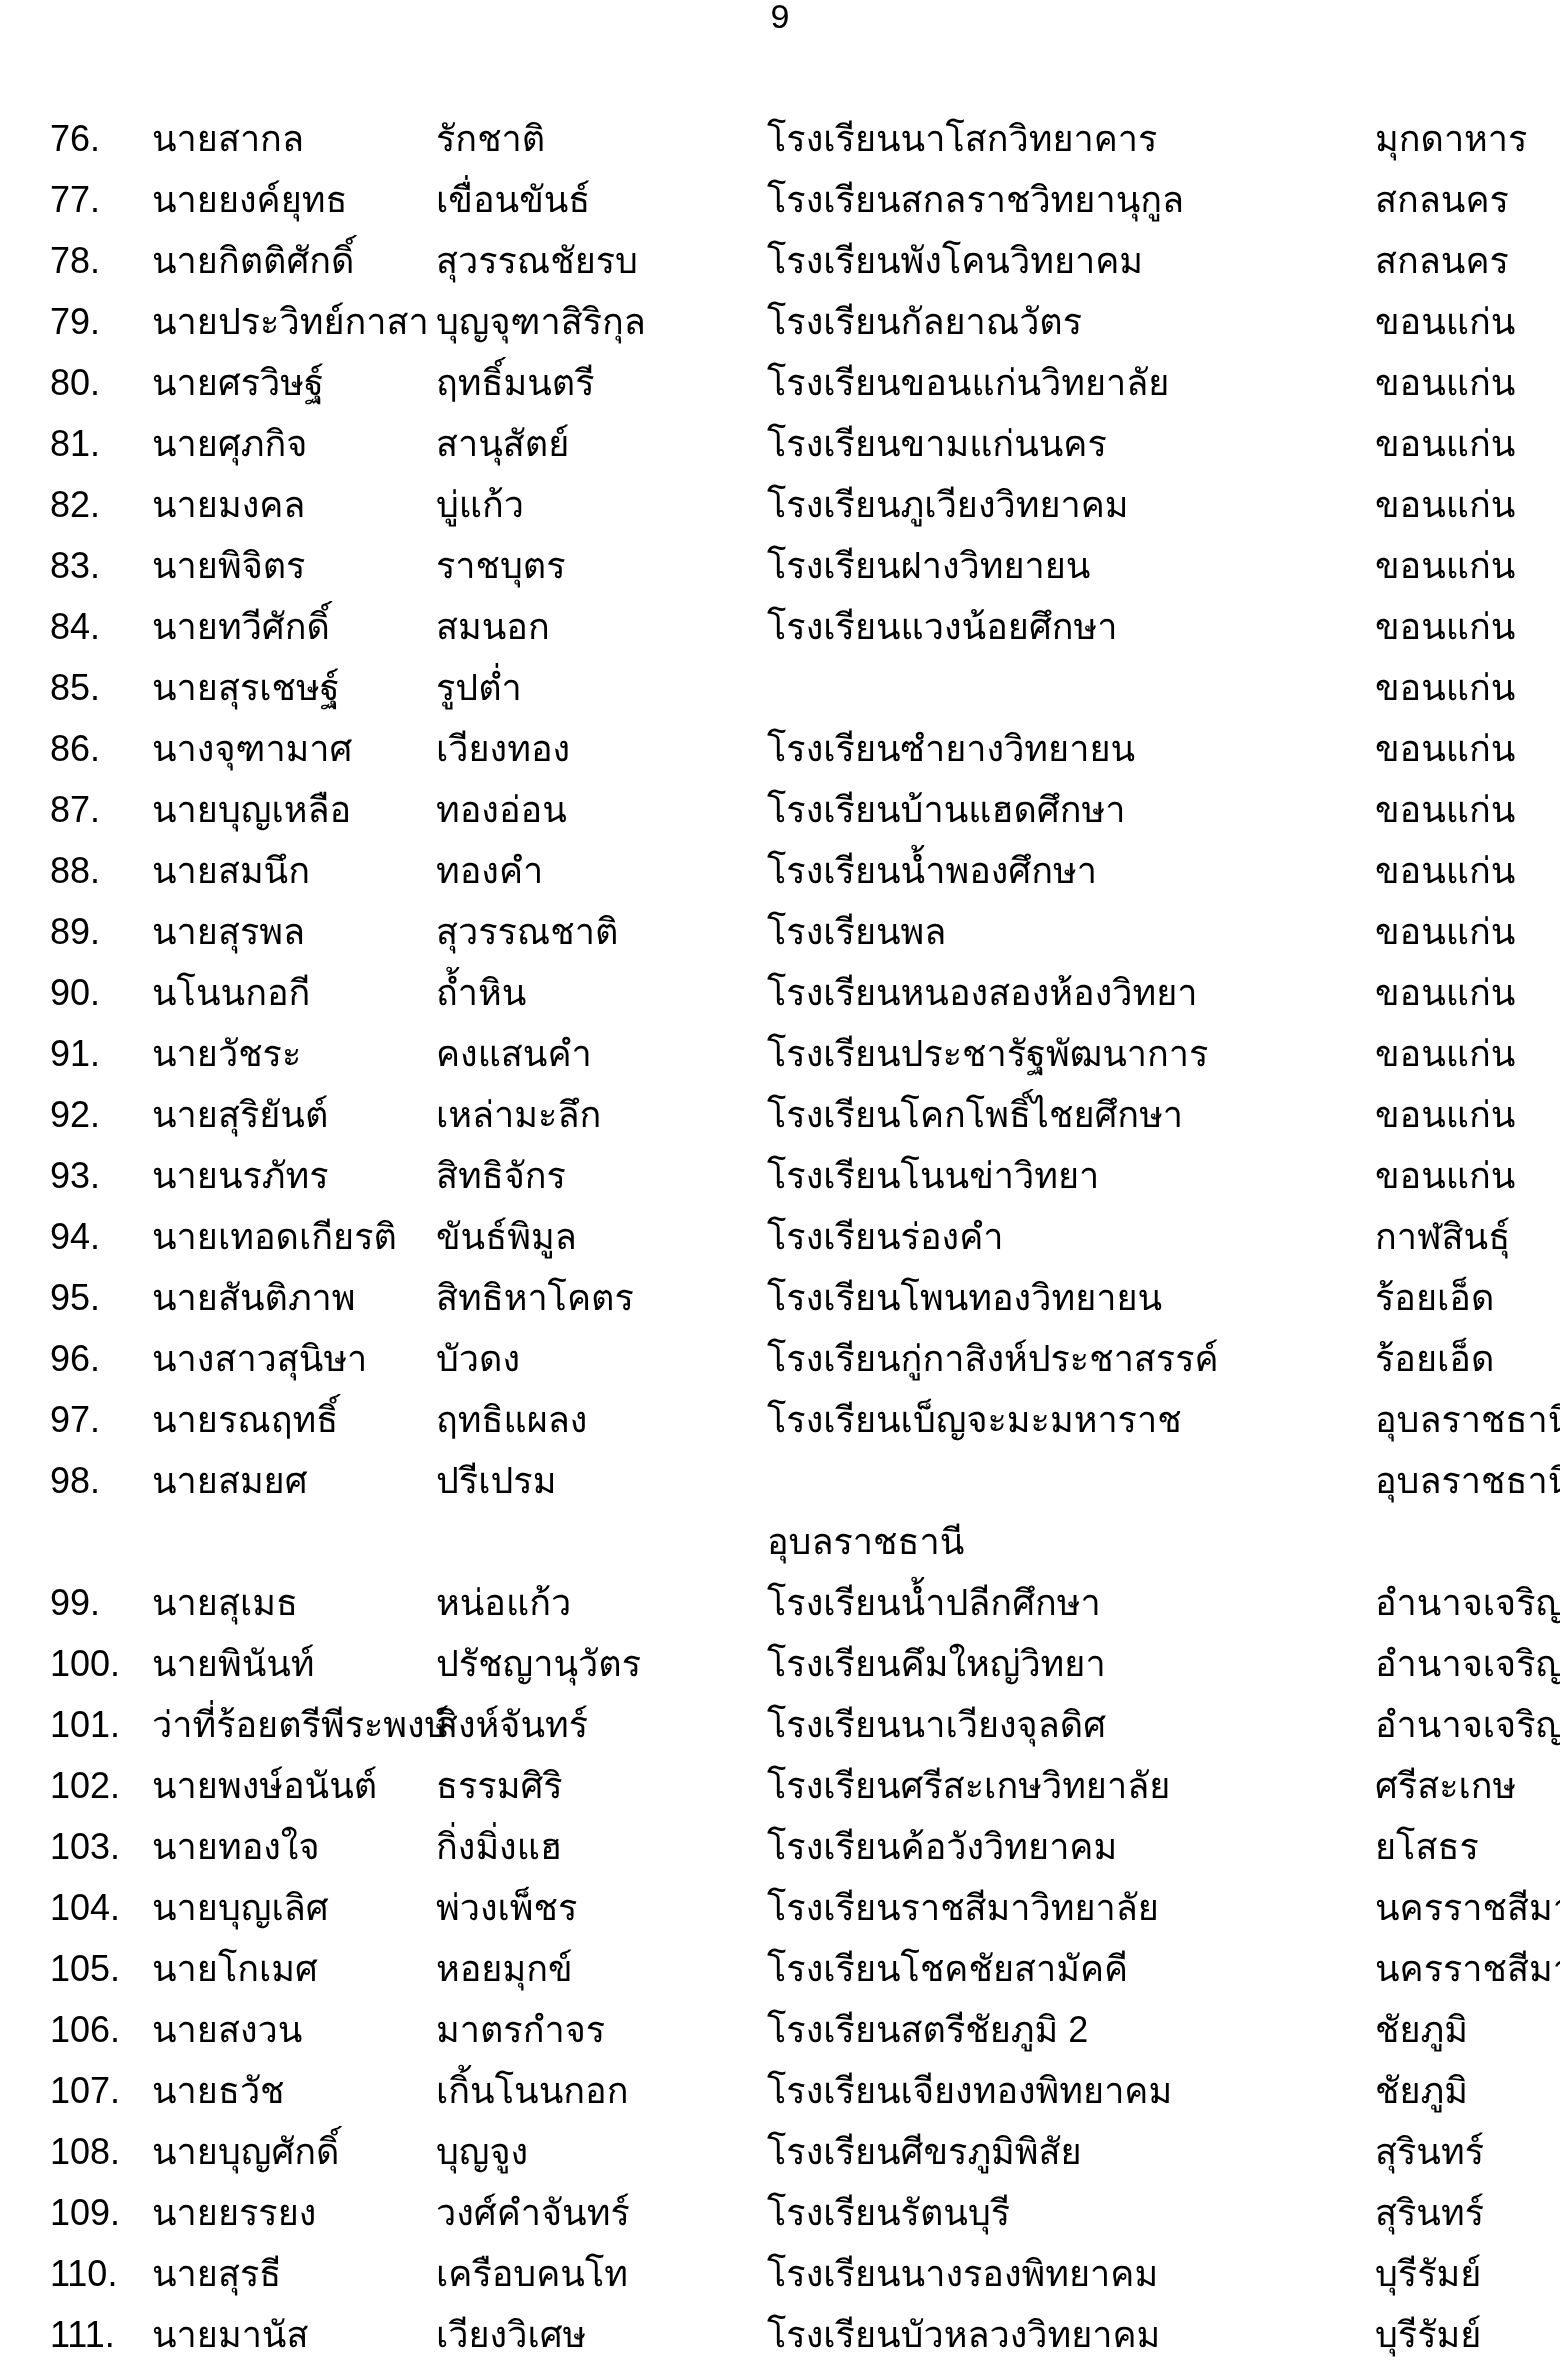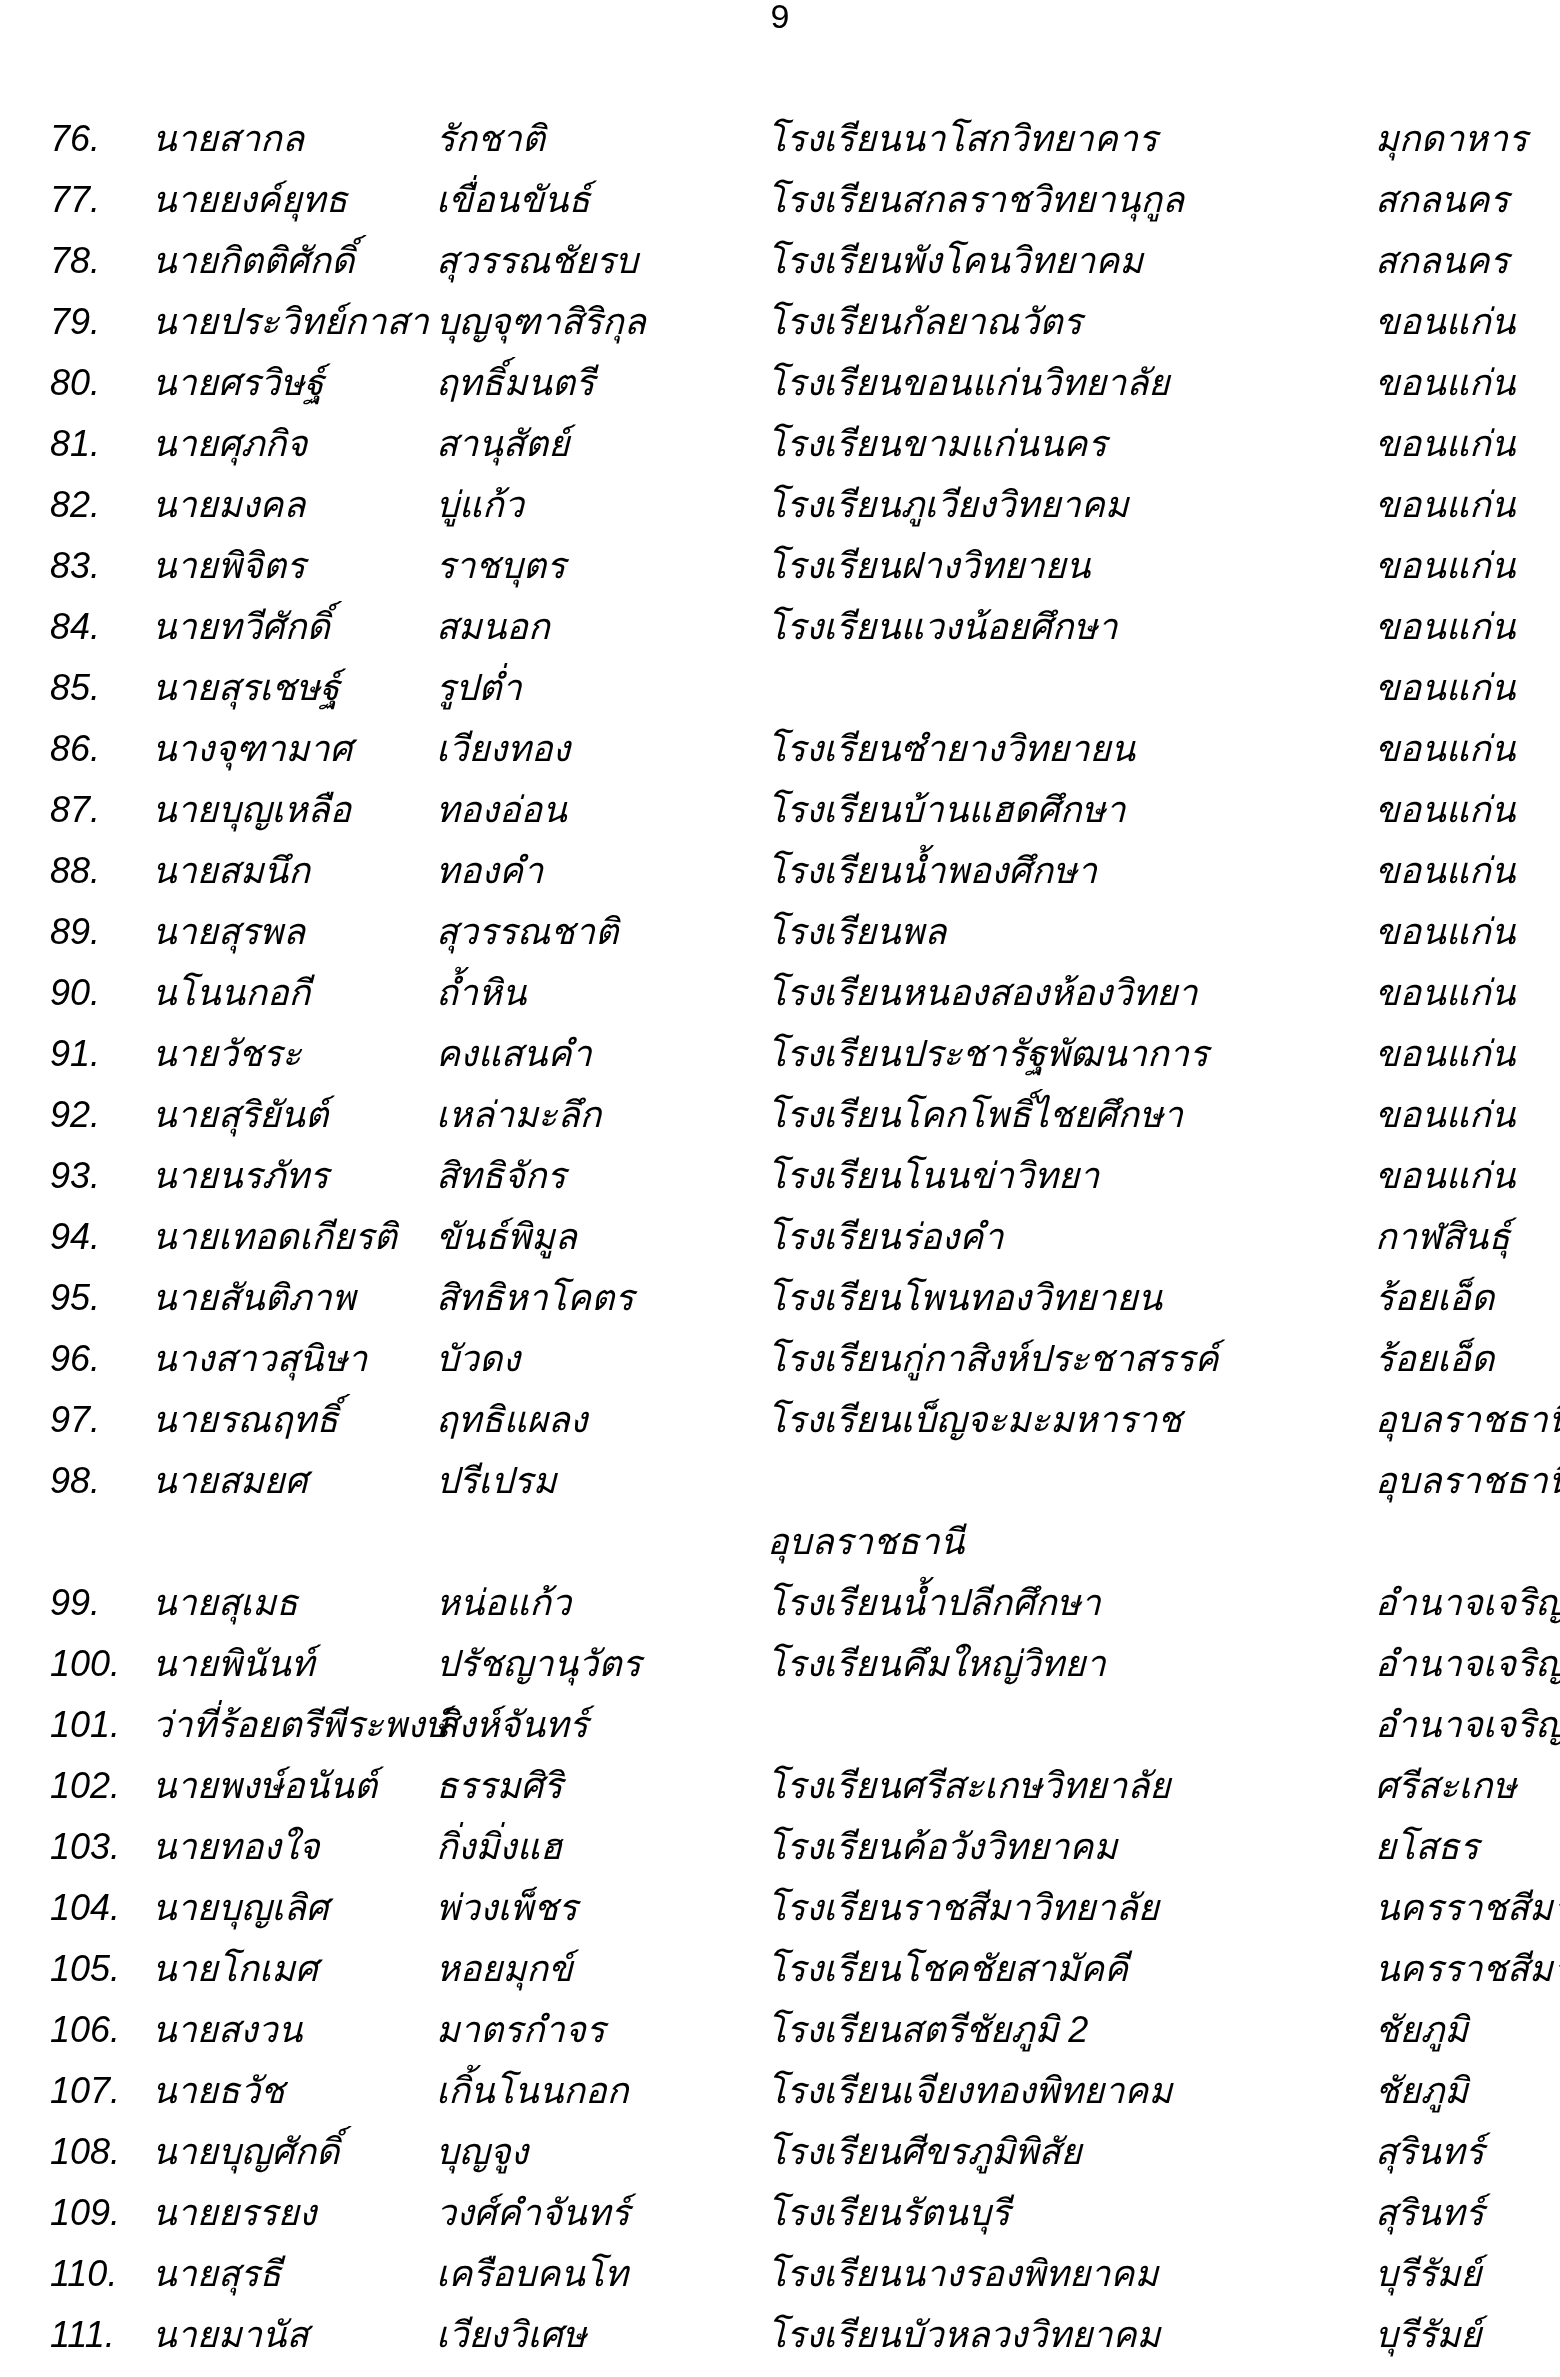--- a/index.html
+++ b/index.html
@@ -23,21 +23,20 @@
     width: 100%;
     text-align: center;
     font-size: 34px;
     line-height: 1.1;
   }
   .rows {
     position: absolute;
     top: 108px;
     left: 0;
     width: 100%;
-    font-style: italic;
   }
   .row {
     position: relative;
     height: 61px;
   }
   .c {
     position: absolute;
     top: 0;
     font-size: 36px;
     line-height: 61px;
@@ -228,20 +227,21 @@
     <span class="c no">100.</span>
     <span class="c name">นายพินันท์</span>
     <span class="c surname">ปรัชญานุวัตร</span>
     <span class="c school">โรงเรียนคึมใหญ่วิทยา</span>
     <span class="c province">อำนาจเจริญ</span>
   </div>
       <div class="row">
     <span class="c no">101.</span>
     <span class="c name">ว่าที่ร้อยตรีพีระพงษ์</span>
     <span class="c surname">สิงห์จันทร์</span>
+    <span class="c school">โรงเรียนนาเวียงจุลดิศ</span>
     <span class="c province">อำนาจเจริญ</span>
   </div>
       <div class="row">
     <span class="c no">102.</span>
     <span class="c name">นายพงษ์อนันต์</span>
     <span class="c surname">ธรรมศิริ</span>
     <span class="c school">โรงเรียนศรีสะเกษวิทยาลัย</span>
     <span class="c province">ศรีสะเกษ</span>
   </div>
       <div class="row">

